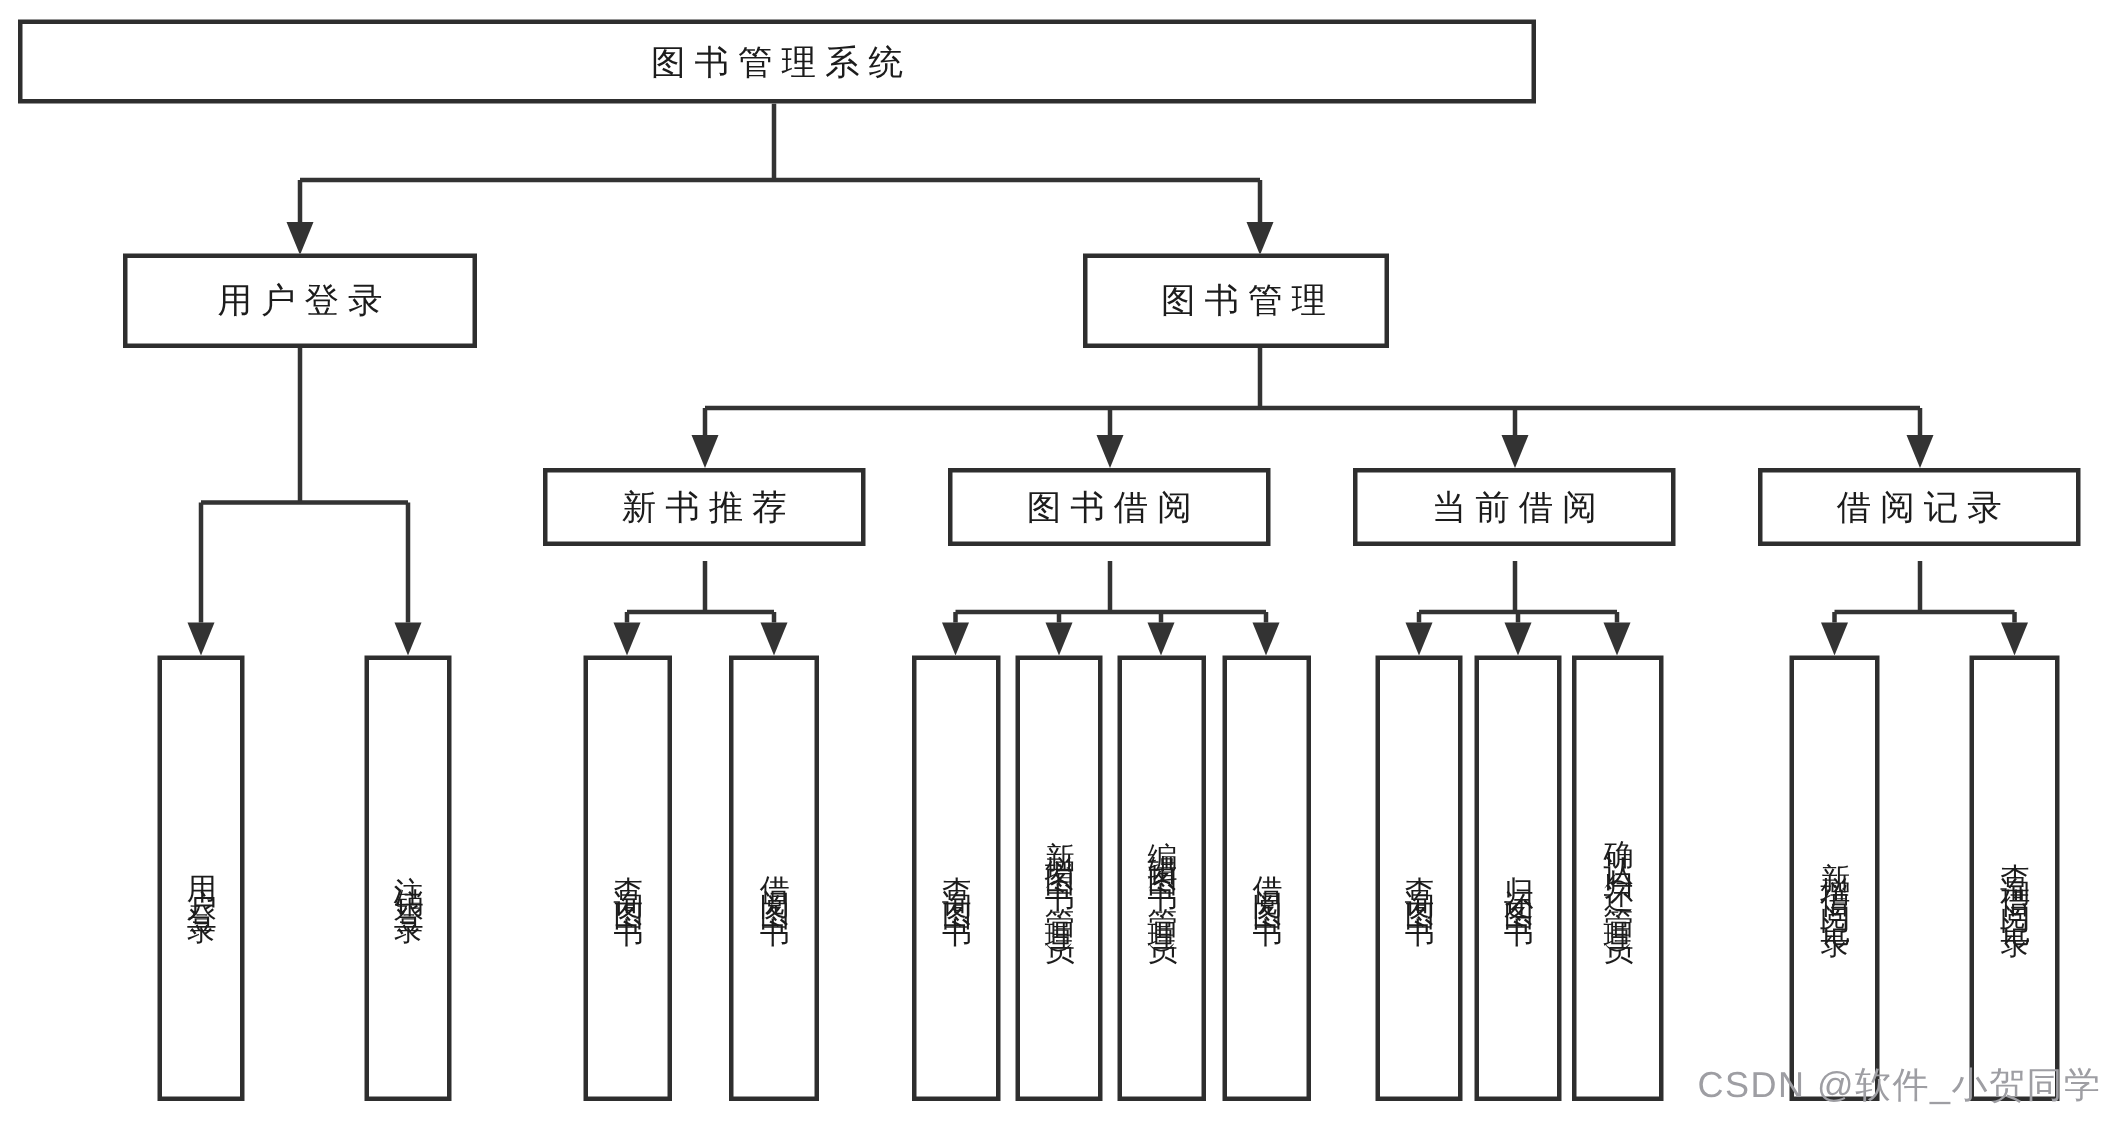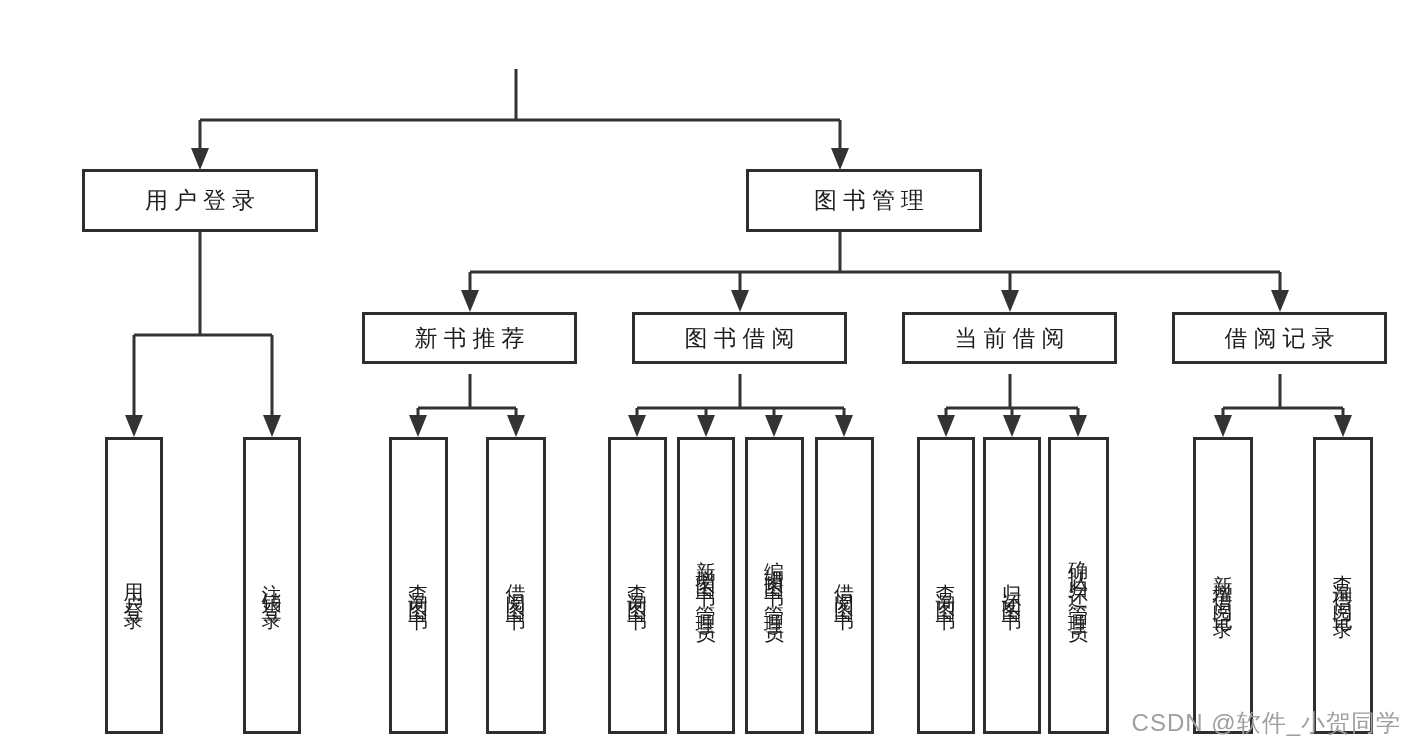--- a/index.html
+++ b/index.html
@@ -43,21 +43,21 @@
     text-orientation:mixed;
     font-size:20px;
     letter-spacing:9px;
     line-height:1;
     color:var(--text);
     white-space:nowrap;
   }
   
   #node-root{left:12px;top:13px;width:1012px;height:56px;}
   #node-user-login{left:82px;top:169px;width:236px;height:63px;}
-  #node-book-management{left:746px;top:169px;width:236px;height:63px;padding-left:10px;}
+  #node-book-management{left:722px;top:169px;width:204px;height:63px;padding-left:10px;}
   
   .lvl3{top:312px;width:215px;height:52px;}
   #node-new-book-recommend{left:362px;}
   #node-book-borrow{left:632px;}
   #node-current-borrow{left:902px;}
   #node-borrow-records{left:1172px;}
   
   #leaf-login-user-login{left:105px;width:58px;}
   #leaf-login-logout{left:243px;width:58px;}
   #leaf-newbook-query{left:389px;width:59px;}
@@ -112,20 +112,23 @@
     <path class="cline" d="M1010 374 V408 M946 408 H1078 M946 408 V415 M1012 408 V415 M1078 408 V415"></path>
     <polygon class="ahead" points="937,415 955,415 946,437"></polygon>
     <polygon class="ahead" points="1003,415 1021,415 1012,437"></polygon>
     <polygon class="ahead" points="1069,415 1087,415 1078,437"></polygon>
 
     <path class="cline" d="M1280 374 V408 M1223 408 H1343 M1223 408 V415 M1343 408 V415"></path>
     <polygon class="ahead" points="1214,415 1232,415 1223,437"></polygon>
     <polygon class="ahead" points="1334,415 1352,415 1343,437"></polygon>
   </svg>
 
+  <div class="hbox" id="node-root">
+    <span>图书管理系统</span>
+  </div>
 
   <div class="hbox" id="node-user-login">
     <span>用户登录</span>
   </div>
   <div class="hbox" id="node-book-management">
     <span>图书管理</span>
   </div>
 
   <div class="hbox lvl3" id="node-new-book-recommend">
     <span>新书推荐</span>

